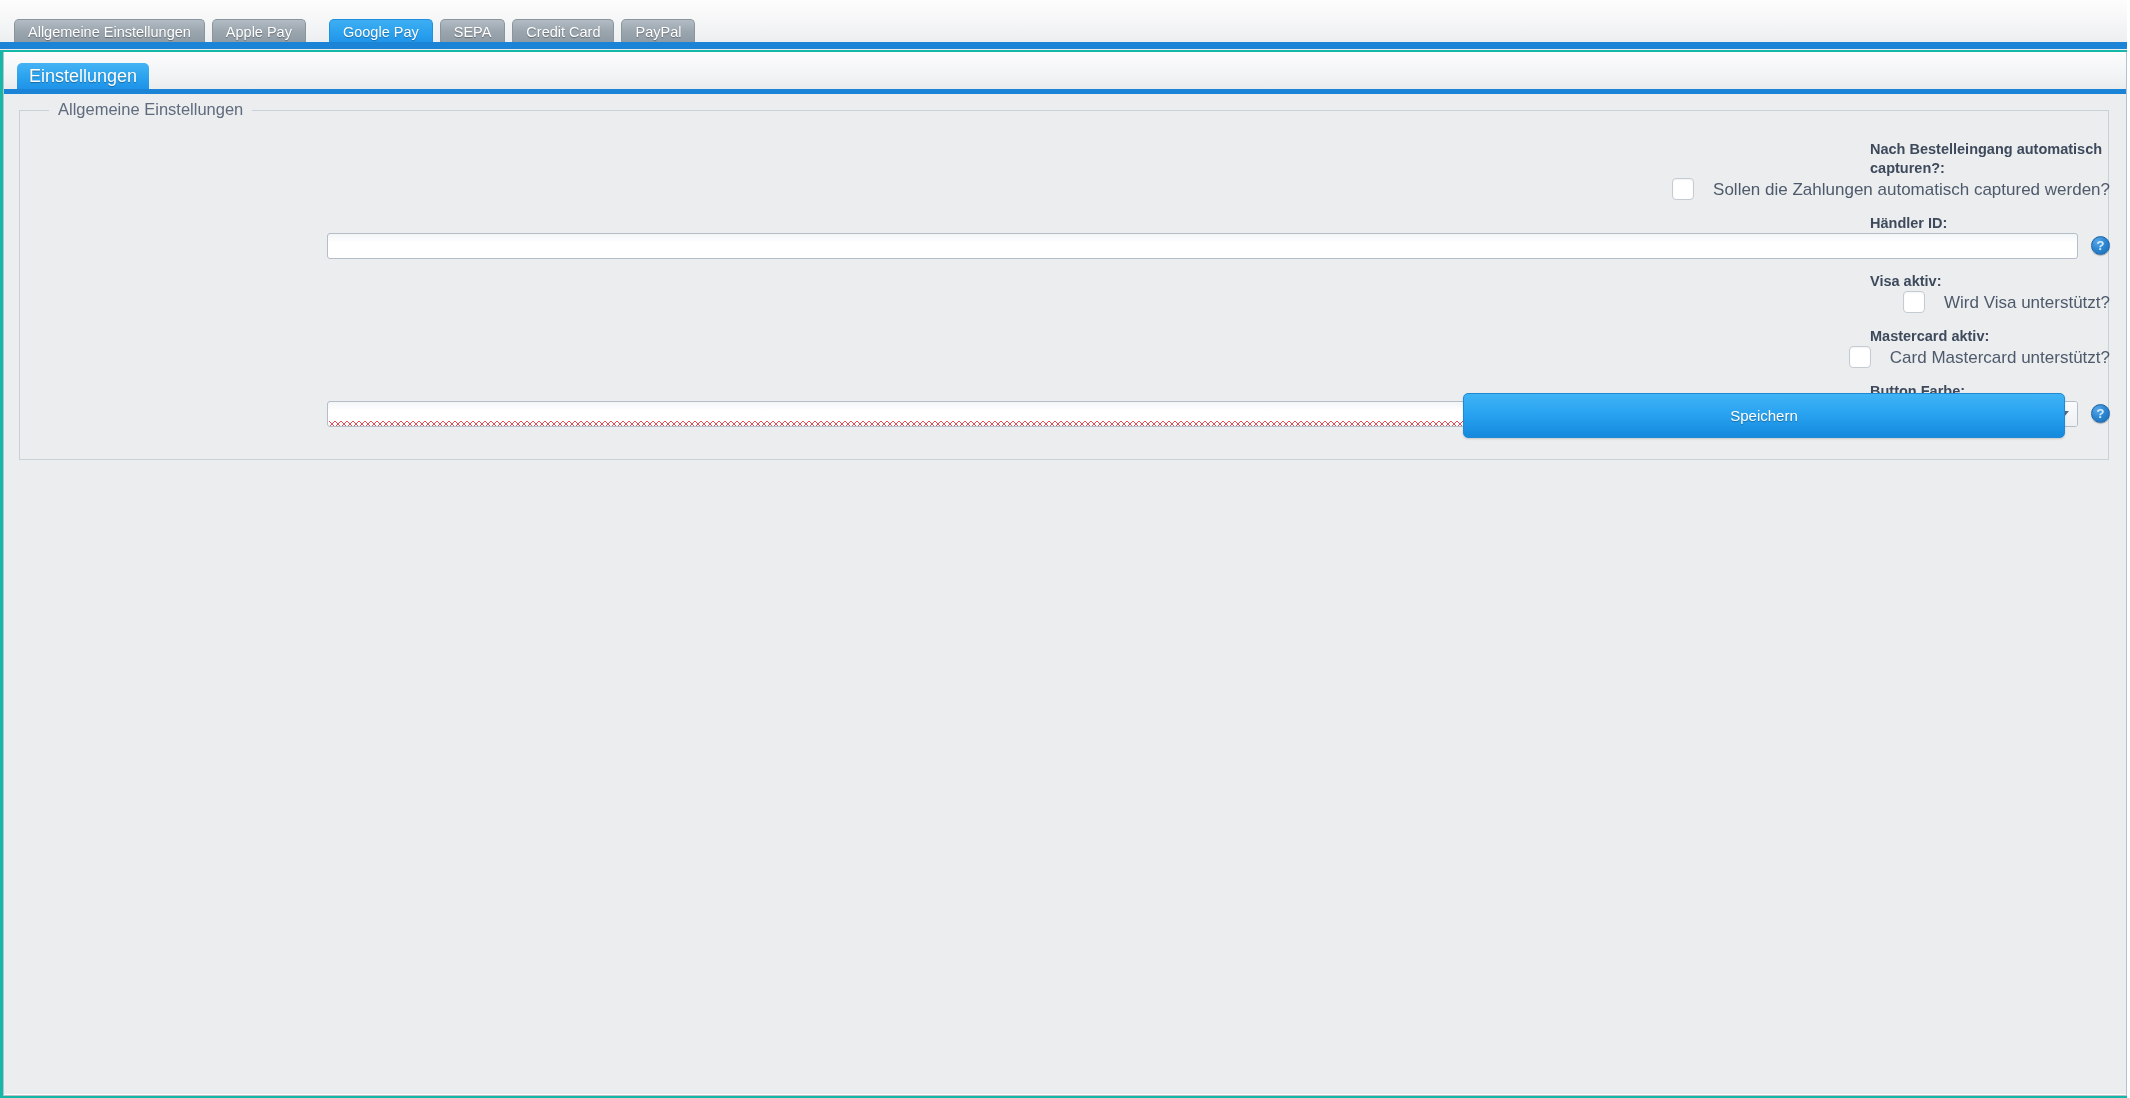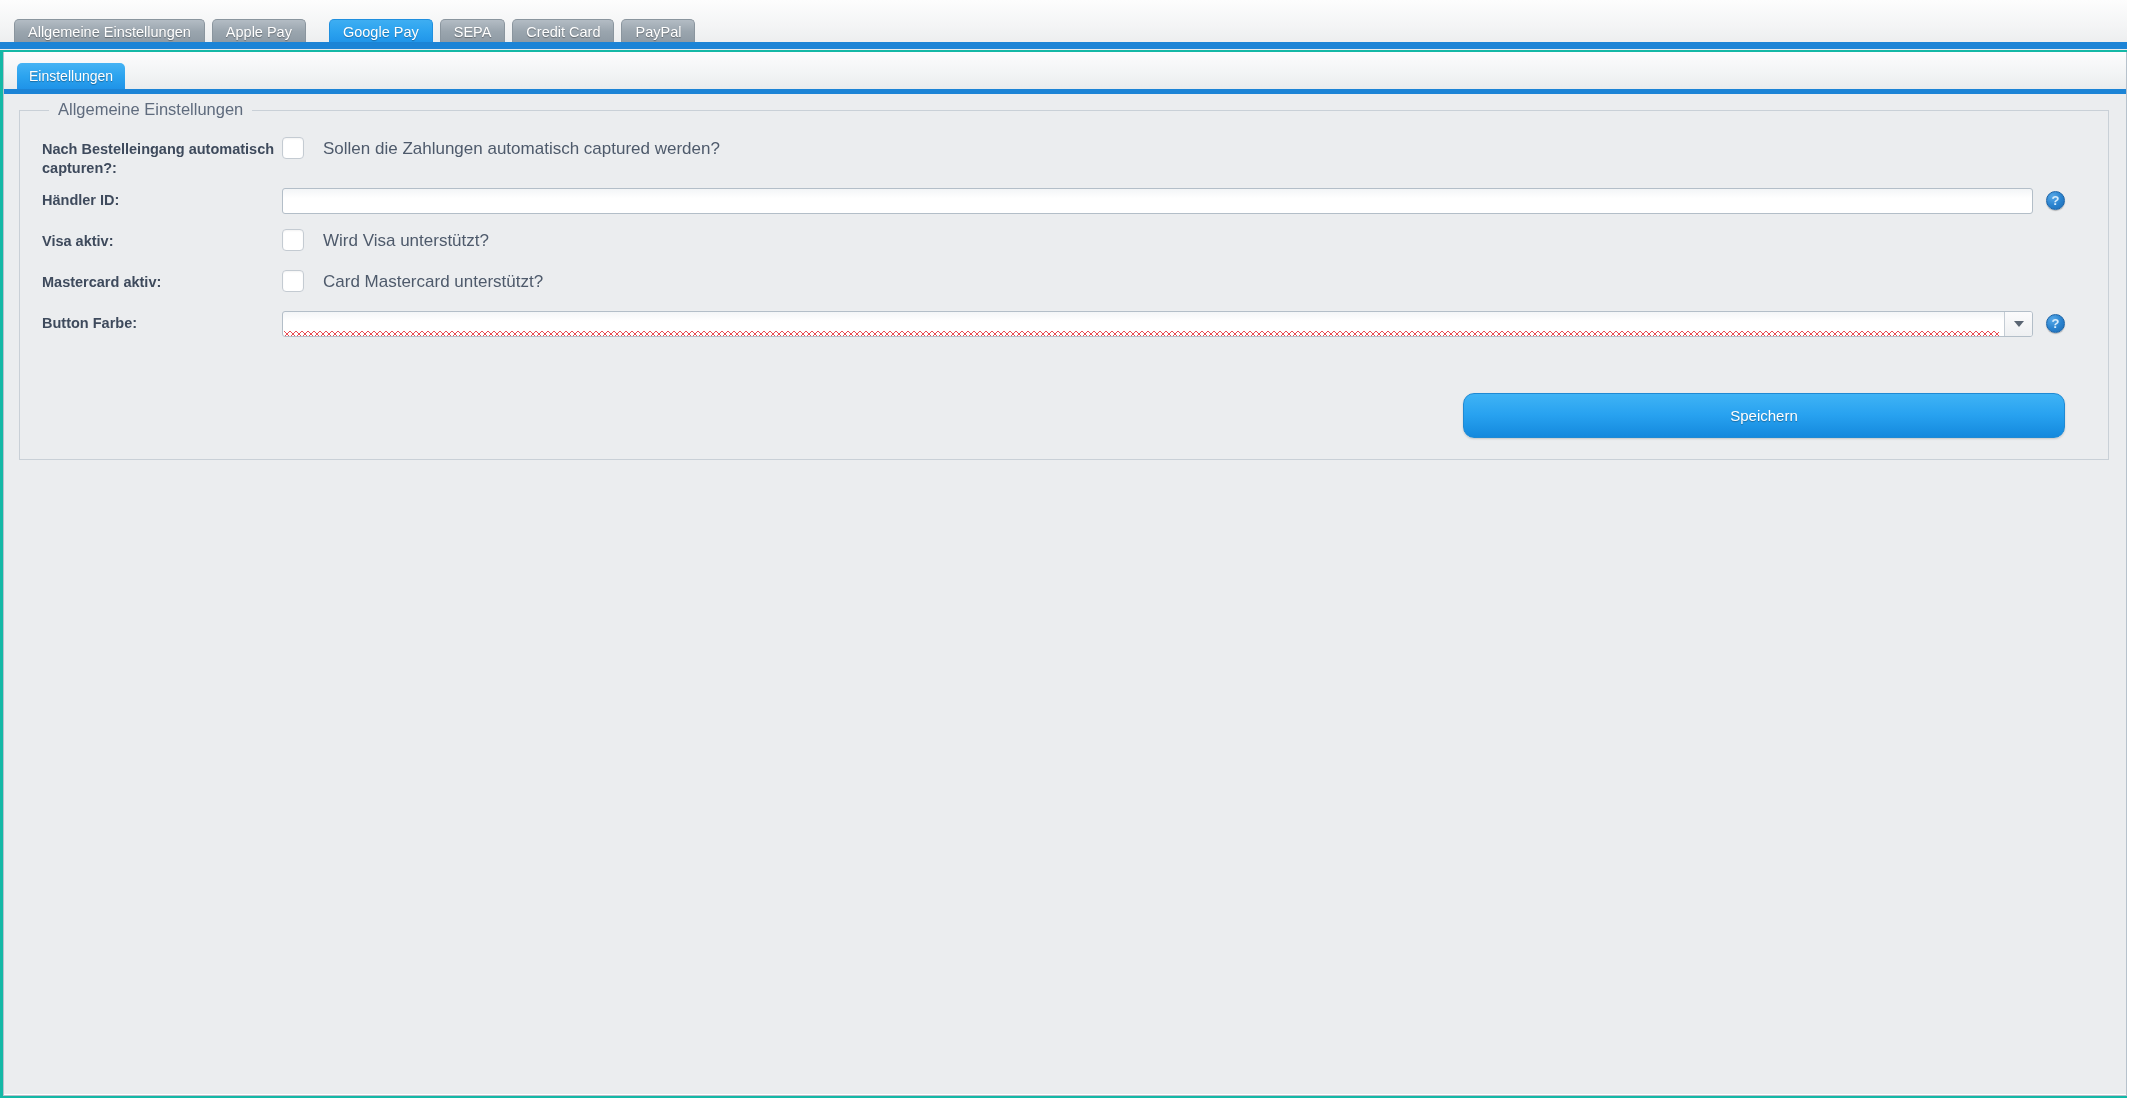--- a/index.html
+++ b/index.html
@@ -88,21 +88,21 @@
     display: flex;
     align-items: flex-end;
     gap: 6px;
     height: 26px;
   }
   .itab {
     height: 26px;
     line-height: 26px;
     padding: 0 12px;
     border-radius: 5px 5px 0 0;
-    font-size: 14px;
+    font-size: 18px;
     color: #ffffff;
     text-shadow: 0 1px 1px rgba(0,0,0,.32);
     background: linear-gradient(to bottom, #45b3f4 0%, #2ba3ef 52%, #1f93e8 100%);
     white-space: nowrap;
     cursor: pointer;
     user-select: none;
   }
   .inner-underline {
     position: absolute;
     left: 0; top: 37px;
@@ -138,23 +138,24 @@
 
   
   .form-body {
     position: absolute;
     left: 0; top: 26px;
     width: 2090px;
   }
   .row {
     position: relative;
     display: flex;
-    align-items: flex-start;
+    align-items: flex-end;
     min-height: 31px;
     margin-bottom: 10px;
+    flex-direction: column;
   }
   .row-label {
     width: 262px;
     padding-left: 22px;
     font-size: 14.5px;
     font-weight: bold;
     color: #3e4a5c;
     line-height: 19px;
     padding-top: 3px;
   }
@@ -265,21 +266,21 @@
   
   .save-row {
     position: absolute;
     left: 0; top: 256px;
     width: 2090px;
   }
   .save-btn {
     position: absolute;
     right: 45px; top: 0;
     width: 602px; height: 45px;
-    border-radius: 11px;
+    border-radius: 5px;
     border: 1px solid #1f8ad4;
     background: linear-gradient(to bottom, #3fb3f5 0%, #28a2f0 48%, #1489dd 100%);
     color: #ffffff;
     font-size: 15px;
     font-family: "Liberation Sans", sans-serif;
     text-shadow: 0 1px 1px rgba(0,0,0,.30);
     cursor: pointer;
     box-shadow: 0 1px 2px rgba(0,0,0,.16);
   }
 

